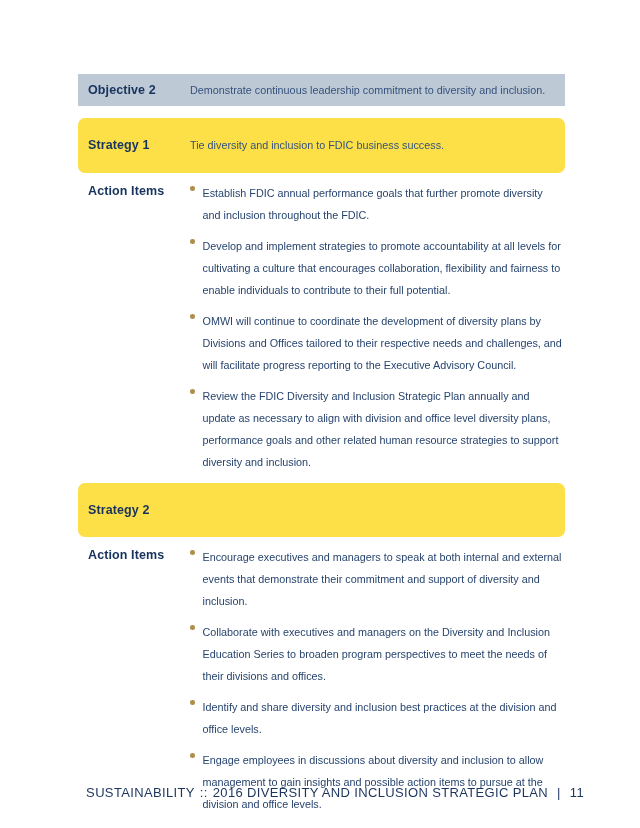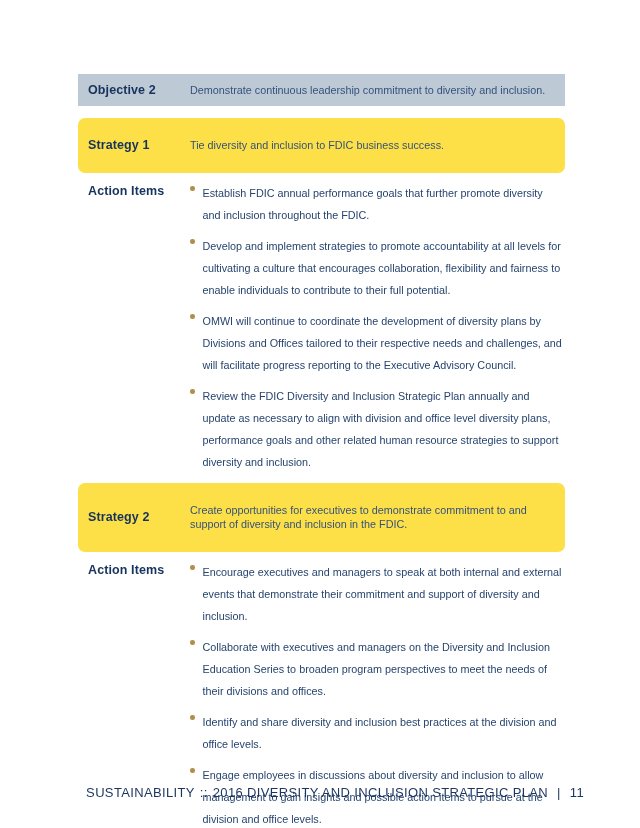--- a/index.html
+++ b/index.html
@@ -126,21 +126,20 @@
         </li>
         <li class="bullet-item">
           <span class="bullet"></span>
           <span class="item-text">Review the FDIC Diversity and Inclusion Strategic Plan annually and update as necessary to align with division and office level diversity plans, performance goals and other related human resource strategies to support diversity and inclusion.</span>
         </li>
       </ul>
     </div>
 
     <div class="row strategy-row">
       <div class="row-label">Strategy 2</div>
-      <div class="row-desc">Create opportunities for executives to demonstrate commitment to and support of diversity and inclusion in the FDIC.</div>
     </div>
 
     <div class="row action-row">
       <div class="row-label">Action Items</div>
       <ul class="bullet-list">
         <li class="bullet-item">
           <span class="bullet"></span>
           <span class="item-text">Encourage executives and managers to speak at both internal and external events that demonstrate their commitment and support of diversity and inclusion.</span>
         </li>
         <li class="bullet-item">

